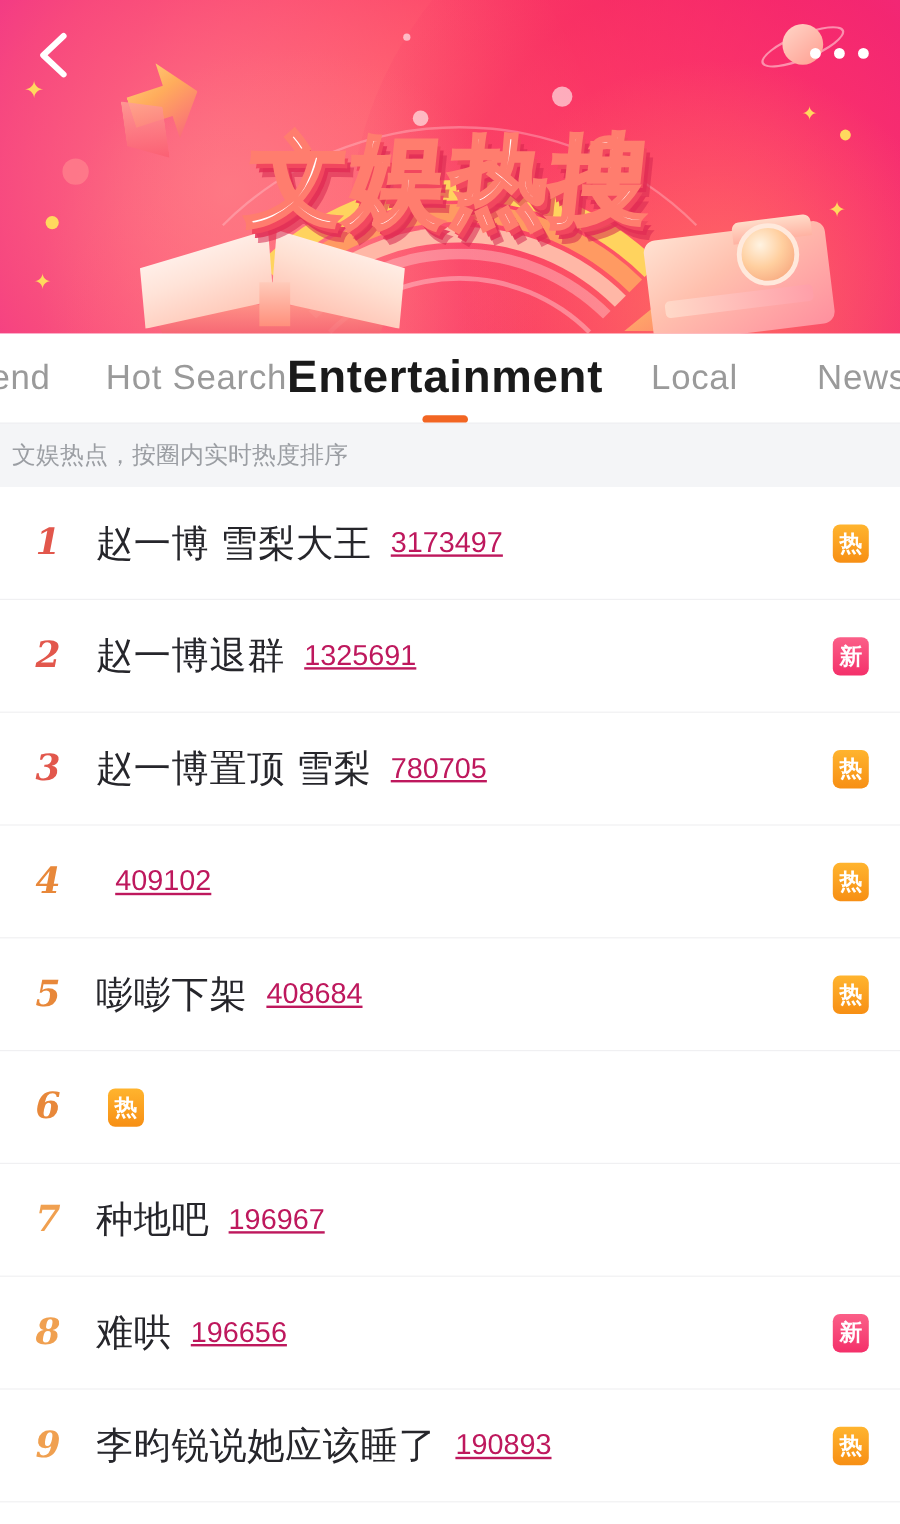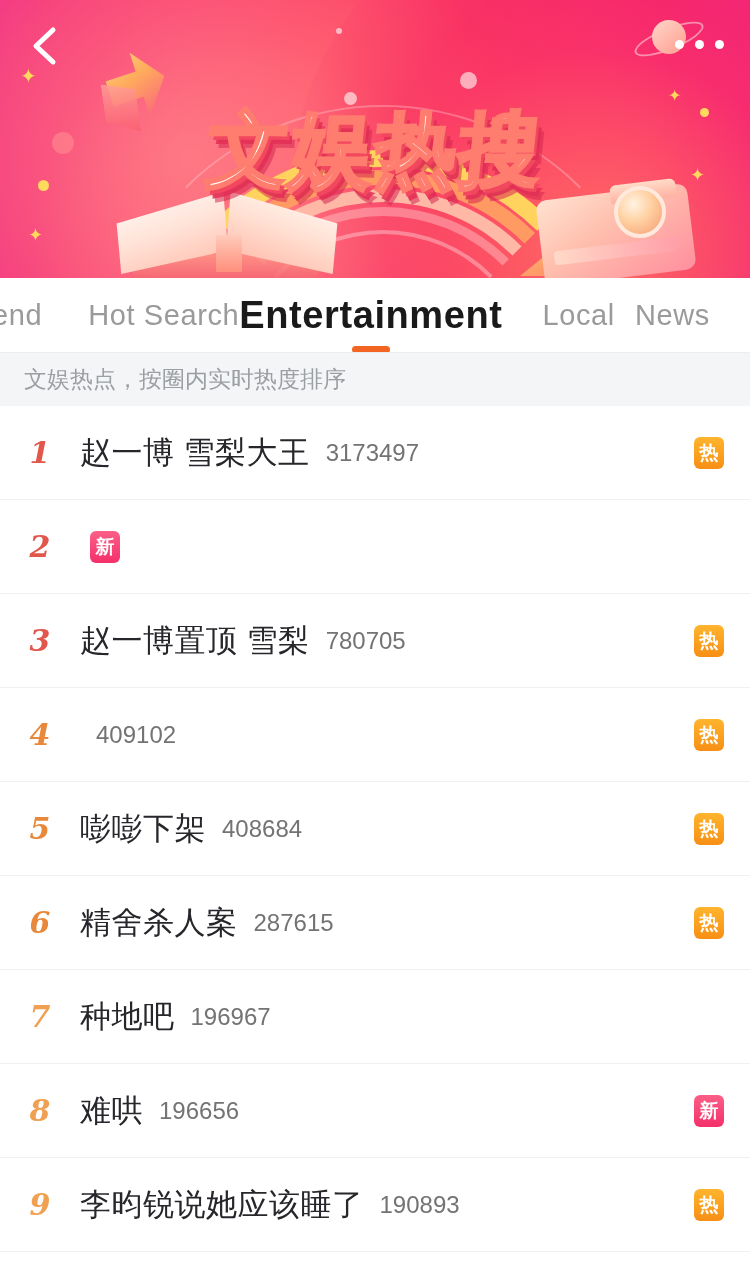--- a/index.html
+++ b/index.html
@@ -202,22 +202,22 @@
   .tab-underline {
     position: absolute; left: 50%; transform: translateX(-50%);
     bottom: -16px; width: 38px; height: 7px;
     border-radius: 4px; background: #f26522;
   }
 
   
   .subtitle-bar {
     height: 54px; background: #f4f5f7;
     display: flex; align-items: center;
-    padding-left: 24px;
-    font-size: 23px; color: #9b9ea3;
+    padding-left: 10px;
+    font-size: 20px; color: #9b9ea3;
     border-top: 1px solid #ededf0;
   }
 
   
   .list { background: #ffffff; }
   .row {
     position: relative;
     display: flex; align-items: center;
     height: 94px;
     padding: 0 26px 0 0;
@@ -230,22 +230,23 @@
     font-style: italic;
     font-weight: bold;
     font-family: "DejaVu Serif", "Liberation Serif", serif;
   }
   .row-body { display: flex; align-items: center; flex: 1 1 auto; min-width: 0; }
   .kw {
     font-size: 31px; color: #26262b; letter-spacing: .5px;
     white-space: nowrap; overflow: hidden; text-overflow: ellipsis;
   }
   .heat {
-    font-size: 24px; color: #737373; margin-left: 16px; flex: 0 0 auto;
+    font-size: 24px; color: #be185d; margin-left: 16px; flex: 0 0 auto;
     font-family: "Liberation Sans", sans-serif;
+    text-decoration: underline;
   }
   .badge {
     flex: 0 0 auto;
     width: 30px; height: 32px;
     border-radius: 6px;
     display: flex; align-items: center; justify-content: center;
     color: #ffffff; font-size: 19px; font-weight: bold;
     margin-left: 10px;
   }
   .badge.hot { background: linear-gradient(180deg,#ffb42e,#f78f14); }
@@ -315,40 +316,44 @@
   </div>
 </div>
 
 <div class="tabbar">
   <div class="tab" style="margin-left:-8px; margin-right:46px;">end</div>
   <div class="tab" style="">Hot Search</div>
   <div class="tab active" style="margin-right:40px;">
     <span>Entertainment</span>
     <span class="tab-underline" style="background: rgb(242, 101, 34);"></span>
   </div>
-  <div class="tab" style="margin-right:20px;">Local</div>
+  <div class="tab" style="margin-right:66px;">Local</div>
   <div class="tab" style="margin-right:28px;">News</div>
 
 </div>
 
 <div class="subtitle-bar">文娱热点，按圈内实时热度排序</div>
 
 <div class="list">
 
   <div class="row">
     <div class="rank" style="color: rgb(226, 87, 76);">1</div>
     <div class="row-body">
       <span class="kw">赵一博 雪梨大王</span>
       <span class="heat">3173497</span>
     </div>
     <div class="badge hot">热</div>
   </div>
 
   <div class="row">
     <div class="rank" style="color: rgb(226, 87, 76);">2</div>
+    <div class="row-body">
+      <span class="kw">赵一博退群</span>
+      <span class="heat">1325691</span>
+    </div>
     <div class="badge new">新</div>
   </div>
 
   <div class="row">
     <div class="rank" style="color: rgb(226, 87, 76);">3</div>
     <div class="row-body">
       <span class="kw">赵一博置顶 雪梨</span>
       <span class="heat">780705</span>
     </div>
     <div class="badge hot">热</div>
@@ -366,24 +371,20 @@
     <div class="rank" style="color: rgb(232, 136, 58);">5</div>
     <div class="row-body">
       <span class="kw">嘭嘭下架</span>
       <span class="heat">408684</span>
     </div>
     <div class="badge hot">热</div>
   </div>
 
   <div class="row">
     <div class="rank" style="color: rgb(232, 136, 58);">6</div>
-    <div class="row-body">
-      <span class="kw">精舍杀人案</span>
-      <span class="heat">287615</span>
-    </div>
     <div class="badge hot">热</div>
   </div>
 
   <div class="row">
     <div class="rank" style="color: rgb(240, 160, 80);">7</div>
     <div class="row-body">
       <span class="kw">种地吧</span>
       <span class="heat">196967</span>
     </div>
     <div class="badge none"></div>

